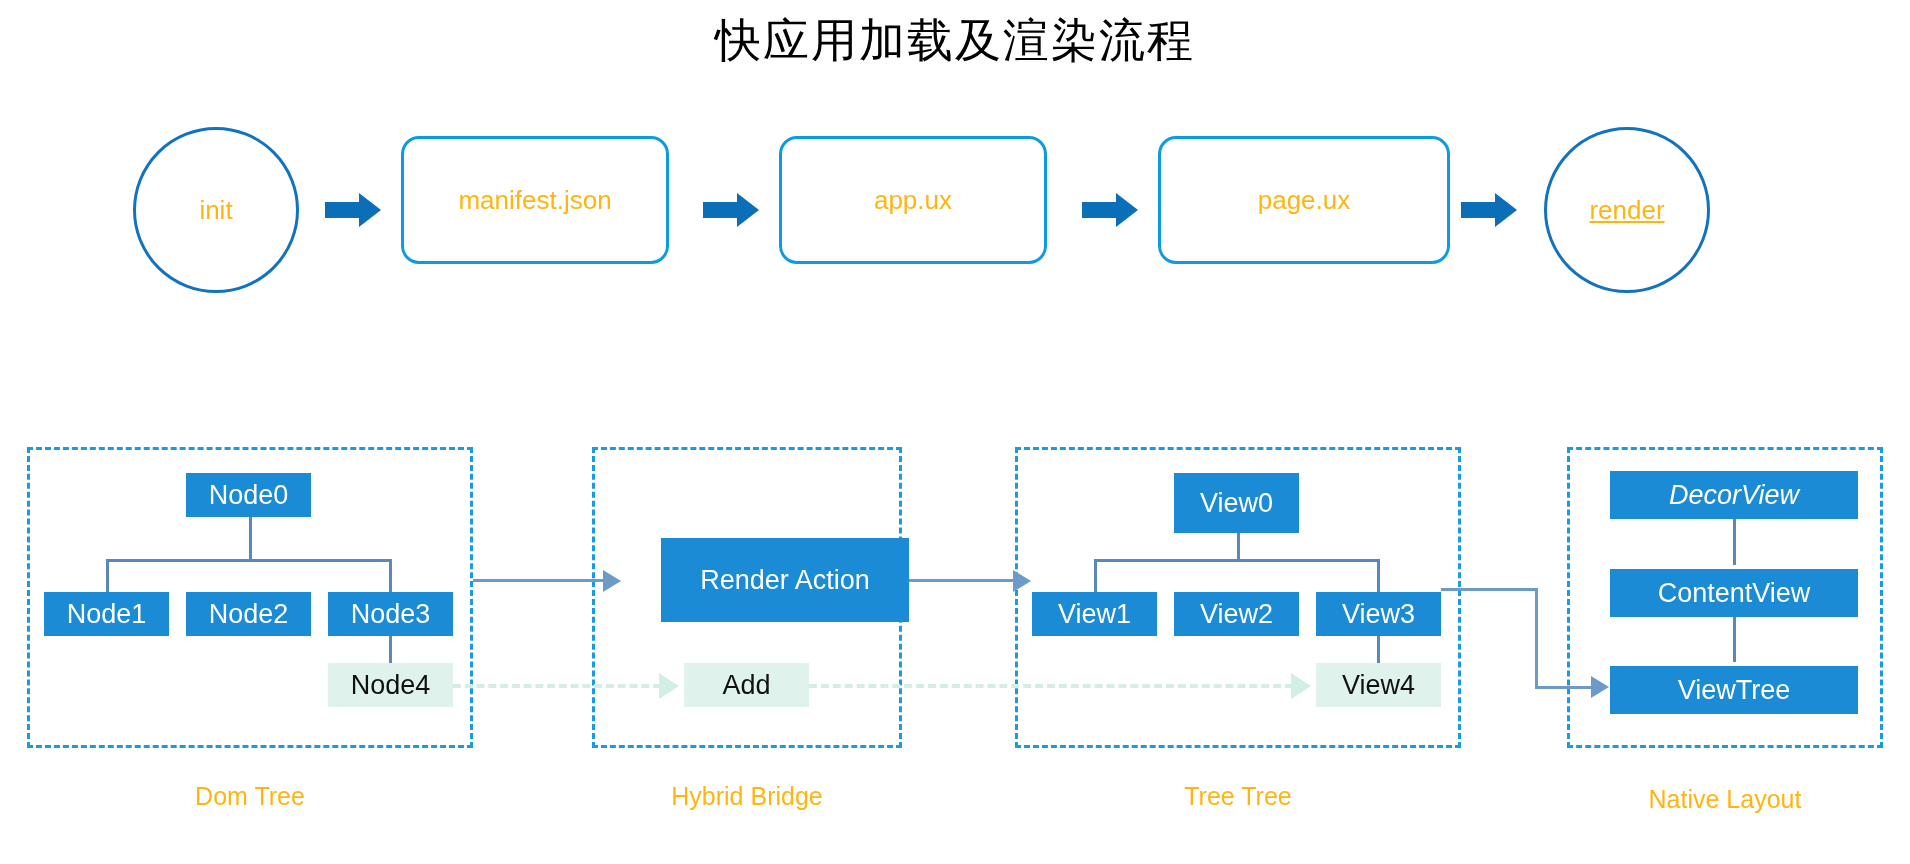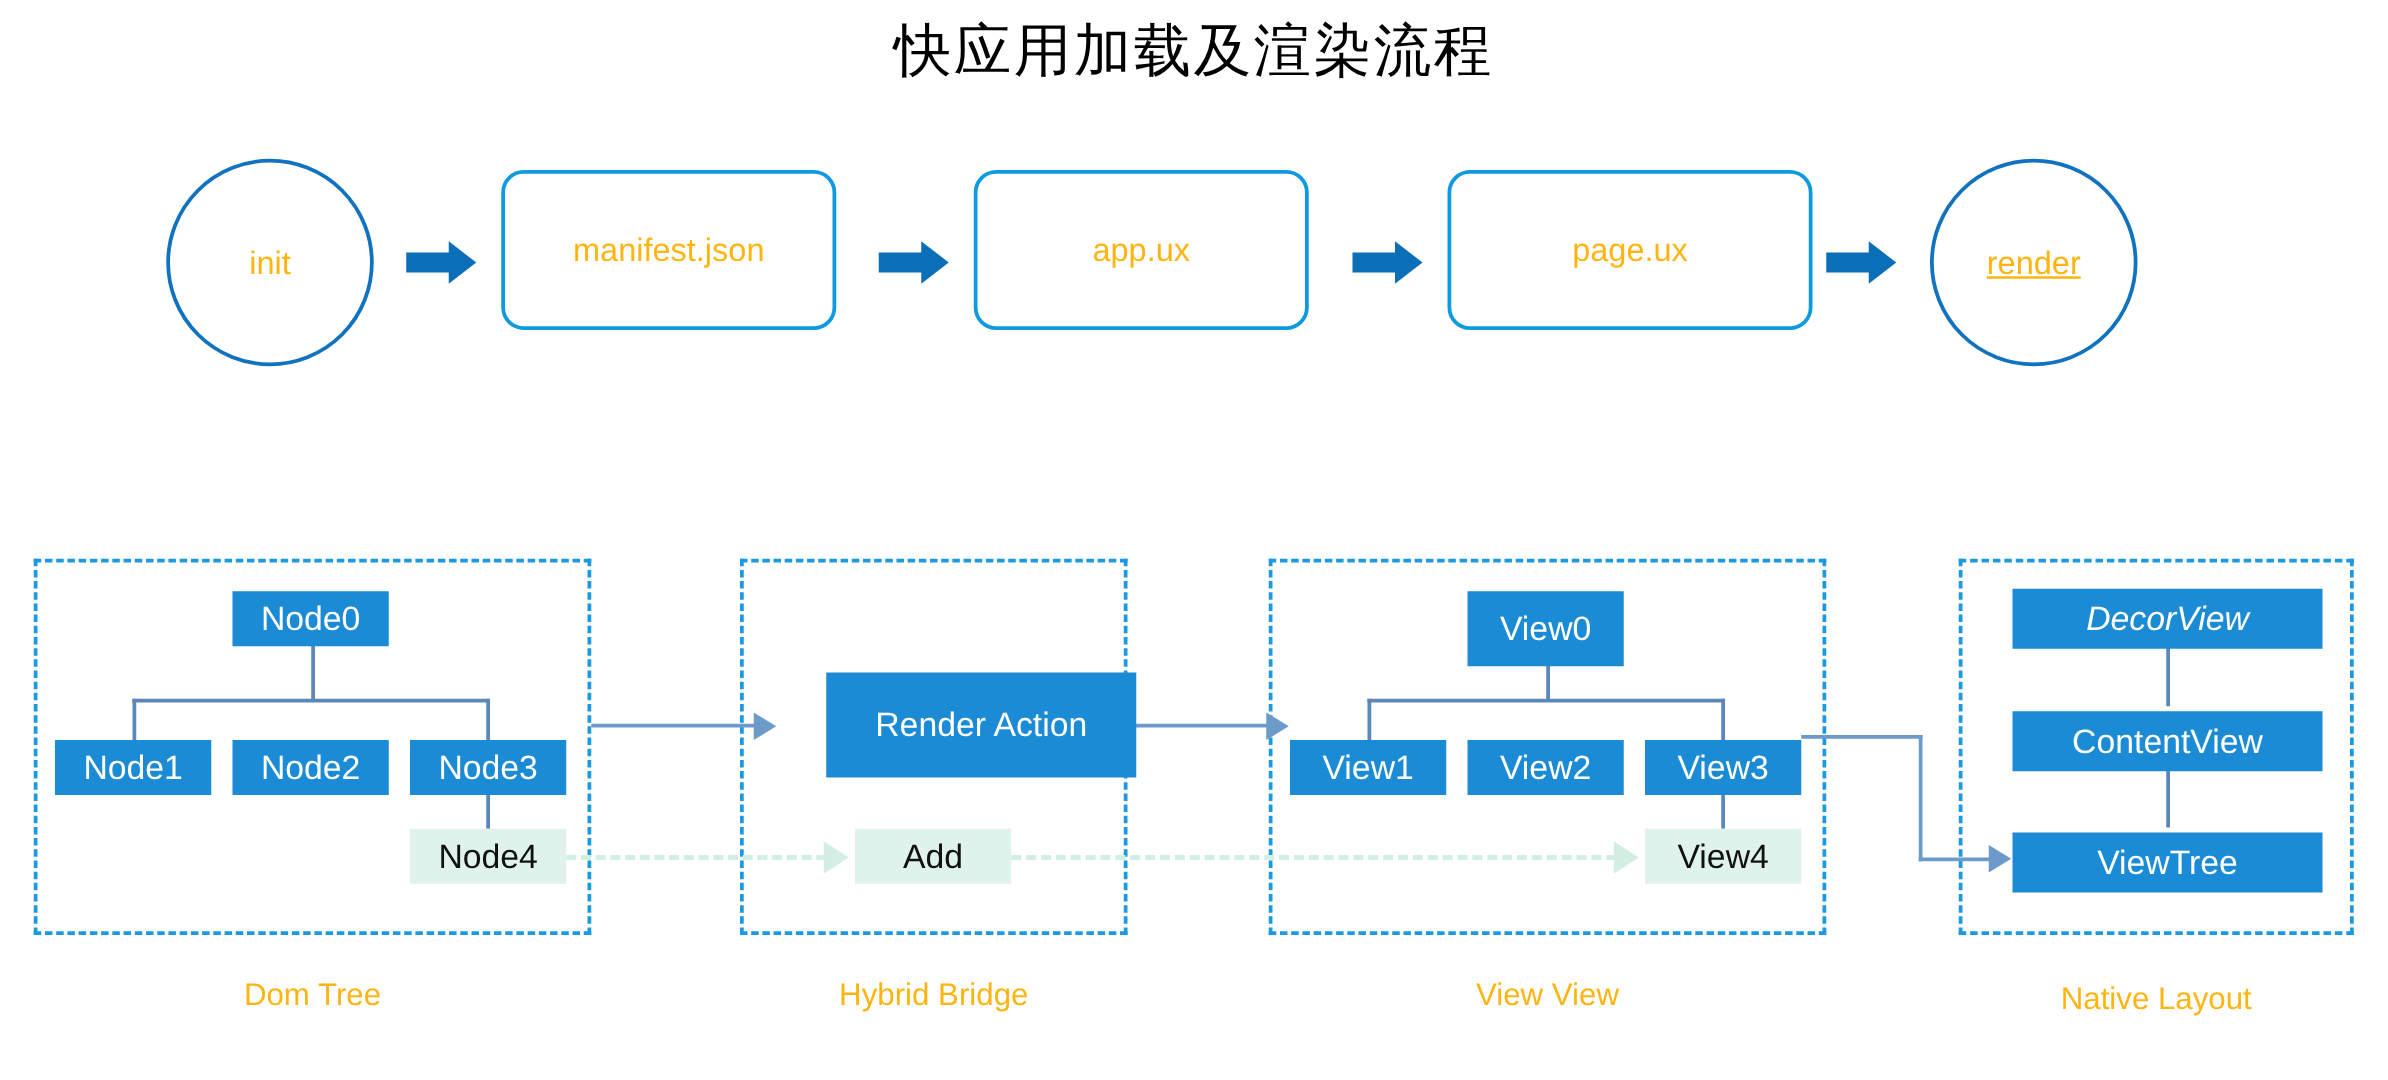--- a/index.html
+++ b/index.html
@@ -227,21 +227,21 @@
   <div class="nbox" style="left:1174px;top:592px;width:125px;height:44px;">
     <span>View2</span>
   </div>
   <div class="nbox" style="left:1316px;top:592px;width:125px;height:44px;">
     <span>View3</span>
   </div>
   <div class="gbox" style="left:1316px;top:663px;width:125px;height:44px;">
     <span>View4</span>
   </div>
 
-  <div class="panel-label" style="left:1015px;top:782px;width:446px;">View View</div>
+  <div class="panel-label" style="left:1015px;top:782px;width:446px;">Tree Tree</div>
 
   <div class="conn" style="left:902px;top:570px;width:133px;height:22px;">
     <div class="seg h" style="left:0;top:9px;width:113px;"></div>
     <div class="ahead" style="left:111px;top:0;"></div>
   </div>
 
   <div class="dconn" style="left:809px;top:673px;width:507px;height:26px;">
     <div class="dseg" style="left:0;top:11px;width:484px;"></div>
     <div class="dhead" style="left:482px;top:0;"></div>
   </div>

